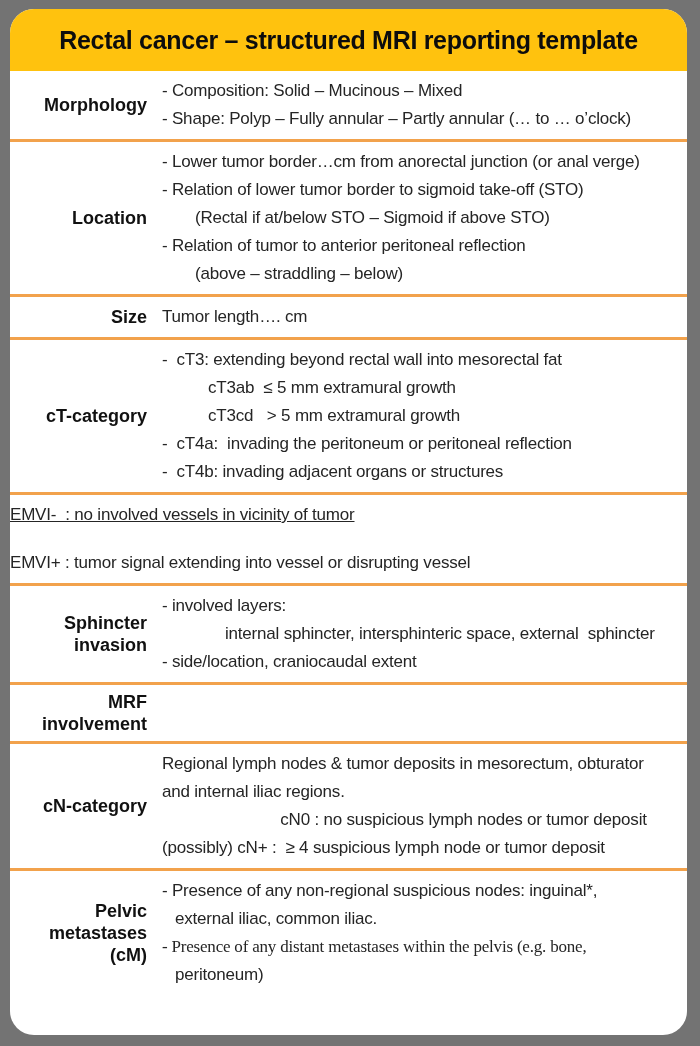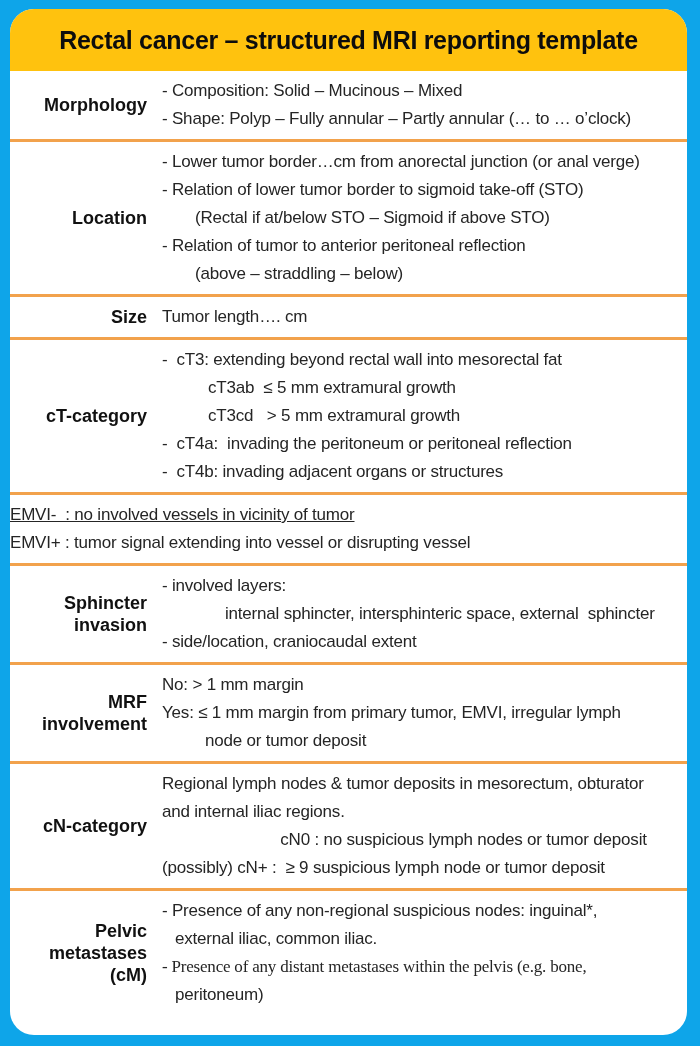--- a/index.html
+++ b/index.html
@@ -4,21 +4,21 @@
 <style>
   html, body {
     margin: 0;
     padding: 0;
     background: #1E3A5F;
     font-family: "Liberation Sans", sans-serif;
   }
   .page {
     width: 700px;
     height: 1046px;
-    background: #0ea5e9;
+    background: #737373;
     box-sizing: border-box;
     padding: 9px 13px 11px 10px;
   }
   .card {
     background: #ffffff;
     border-radius: 24px;
     overflow: hidden;
     height: 100%;
     display: flex;
     flex-direction: column;
@@ -111,46 +111,41 @@
             <div class="line" style="padding-left: 0px;">-  cT3: extending beyond rectal wall into mesorectal fat</div>
             <div class="line" style="padding-left: 46px;">cT3ab  ≤ 5 mm extramural growth</div>
             <div class="line" style="padding-left: 46px;">cT3cd   &gt; 5 mm extramural growth</div>
             <div class="line" style="padding-left: 0px;">-  cT4a:  invading the peritoneum or peritoneal reflection</div>
             <div class="line" style="padding-left: 0px;">-  cT4b: invading adjacent organs or structures</div>
           </div>
         </div>
         <div class="row">
           <div class="content">
             <div class="line" style="padding-left: 0px; text-decoration: underline;">EMVI-  : no involved vessels in vicinity of tumor</div>
-            <div class="line" style="padding-left: 0px;">EMVI+ : tumor signal extending into vessel or disrupting vessel</div>
+            <div class="line" style="padding-left: 0px; margin-top: 20px;">EMVI+ : tumor signal extending into vessel or disrupting vessel</div>
           </div>
         </div>
         <div class="row">
           <div class="label">Sphincter invasion</div>
           <div class="content">
             <div class="line" style="padding-left: 0px;">- involved layers:</div>
             <div class="line" style="padding-left: 63px;">internal sphincter, intersphinteric space, external  sphincter</div>
             <div class="line" style="padding-left: 0px;">- side/location, craniocaudal extent</div>
           </div>
         </div>
         <div class="row">
           <div class="label">MRF involvement</div>
-          <div class="content">
-            <div class="line" style="padding-left: 0px;">No: &gt; 1 mm margin</div>
-            <div class="line" style="padding-left: 0px;">Yes: ≤ 1 mm margin from primary tumor, EMVI, irregular lymph</div>
-            <div class="line" style="padding-left: 43px;">node or tumor deposit</div>
-          </div>
         </div>
         <div class="row">
           <div class="label">cN-category</div>
           <div class="content">
             <div class="line" style="padding-left: 0px;">Regional lymph nodes &amp; tumor deposits in mesorectum, obturator</div>
             <div class="line" style="padding-left: 0px;">and internal iliac regions.</div>
             <div class="line" style="padding-left: 78px; text-align: center;">cN0 : no suspicious lymph nodes or tumor deposit</div>
-            <div class="line" style="padding-left: 0px;">(possibly) cN+ :  ≥ 9 suspicious lymph node or tumor deposit</div>
+            <div class="line" style="padding-left: 0px;">(possibly) cN+ :  ≥ 4 suspicious lymph node or tumor deposit</div>
           </div>
         </div>
         <div class="row">
           <div class="label">Pelvic metastases (cM)</div>
           <div class="content">
             <div class="line" style="padding-left: 0px;">- Presence of any non-regional suspicious nodes: inguinal*,</div>
             <div class="line" style="padding-left: 13px;">external iliac, common iliac.</div>
             <div class="line" style="padding-left: 0px; font-family: Liberation Serif, serif;">- Presence of any distant metastases within the pelvis (e.g. bone,</div>
             <div class="line" style="padding-left: 13px;">peritoneum)</div>
           </div>

